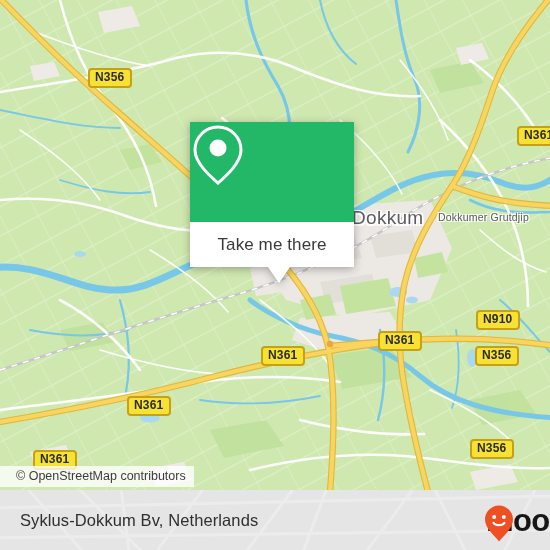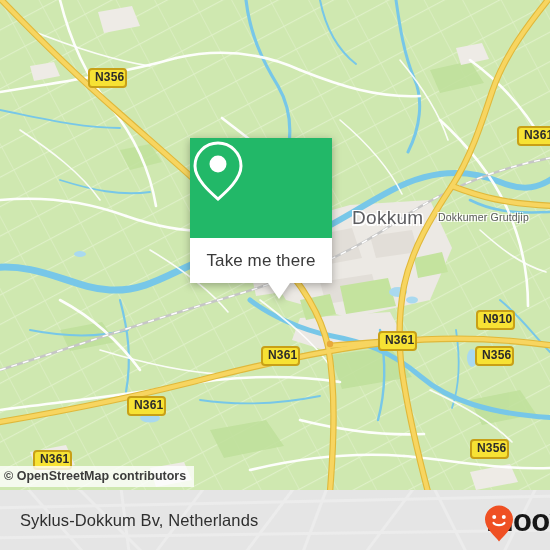--- a/index.html
+++ b/index.html
@@ -17,21 +17,21 @@
   
   .shield{
     position:absolute;
     background:#f7e234;
     border:2px solid #c8a017;
     border-radius:4px;
     color:#2b2b2b;
     font-size:12px;
     font-weight:bold;
     letter-spacing:.2px;
-    padding:1px 0 2px 5px;
+    padding:1px 5px 2px 5px;
     line-height:13px;
     white-space:nowrap;
     box-sizing:border-box;
   }
   .place-label{
     position:absolute;
     color:#5d5d61;
     font-size:19px;
     letter-spacing:.3px;
     white-space:nowrap;
@@ -49,21 +49,21 @@
     white-space:nowrap;
     text-shadow:
       -1.2px -1.2px 0 rgba(255,255,255,.95),
        1.2px -1.2px 0 rgba(255,255,255,.95),
       -1.2px  1.2px 0 rgba(255,255,255,.95),
        1.2px  1.2px 0 rgba(255,255,255,.95);
   }
 
   
   .popup{
-    position:absolute;left:190px;top:138px;width:142px;
+    position:absolute;left:190px;top:122px;width:164px;
     filter:drop-shadow(0 2px 4px rgba(0,0,0,.30));
   }
   .popup-body{
     height:100px;background:#22b868;
     display:flex;align-items:center;justify-content:center;
   }
   .popup-foot{
     background:#ffffff;height:45px;
     display:flex;align-items:center;justify-content:center;
     color:#3a3a3a;font-size:17px;letter-spacing:.1px;
@@ -74,23 +74,22 @@
     border-left:11px solid transparent;
     border-right:11px solid transparent;
     border-top:16px solid #ffffff;
   }
 
   
   .attrib{
     position:absolute;left:0;top:466px;
     background:rgba(255,255,255,.78);
     color:#3c3c3c;font-size:12.5px;
-    padding:3px 8px 4px 4px;
+    padding:3px 8px 4px 16px;
     white-space:nowrap;
-    font-weight:bold;
   }
 
   
   .footer{
     position:absolute;left:0;top:490px;width:550px;height:60px;
     background:#e5e5e5;overflow:hidden;padding-left:48px;
   }
   .footer svg{position:absolute;left:0;top:0;}
   .footer-title{
     position:absolute;left:20px;top:50%;transform:translateY(-50%);

